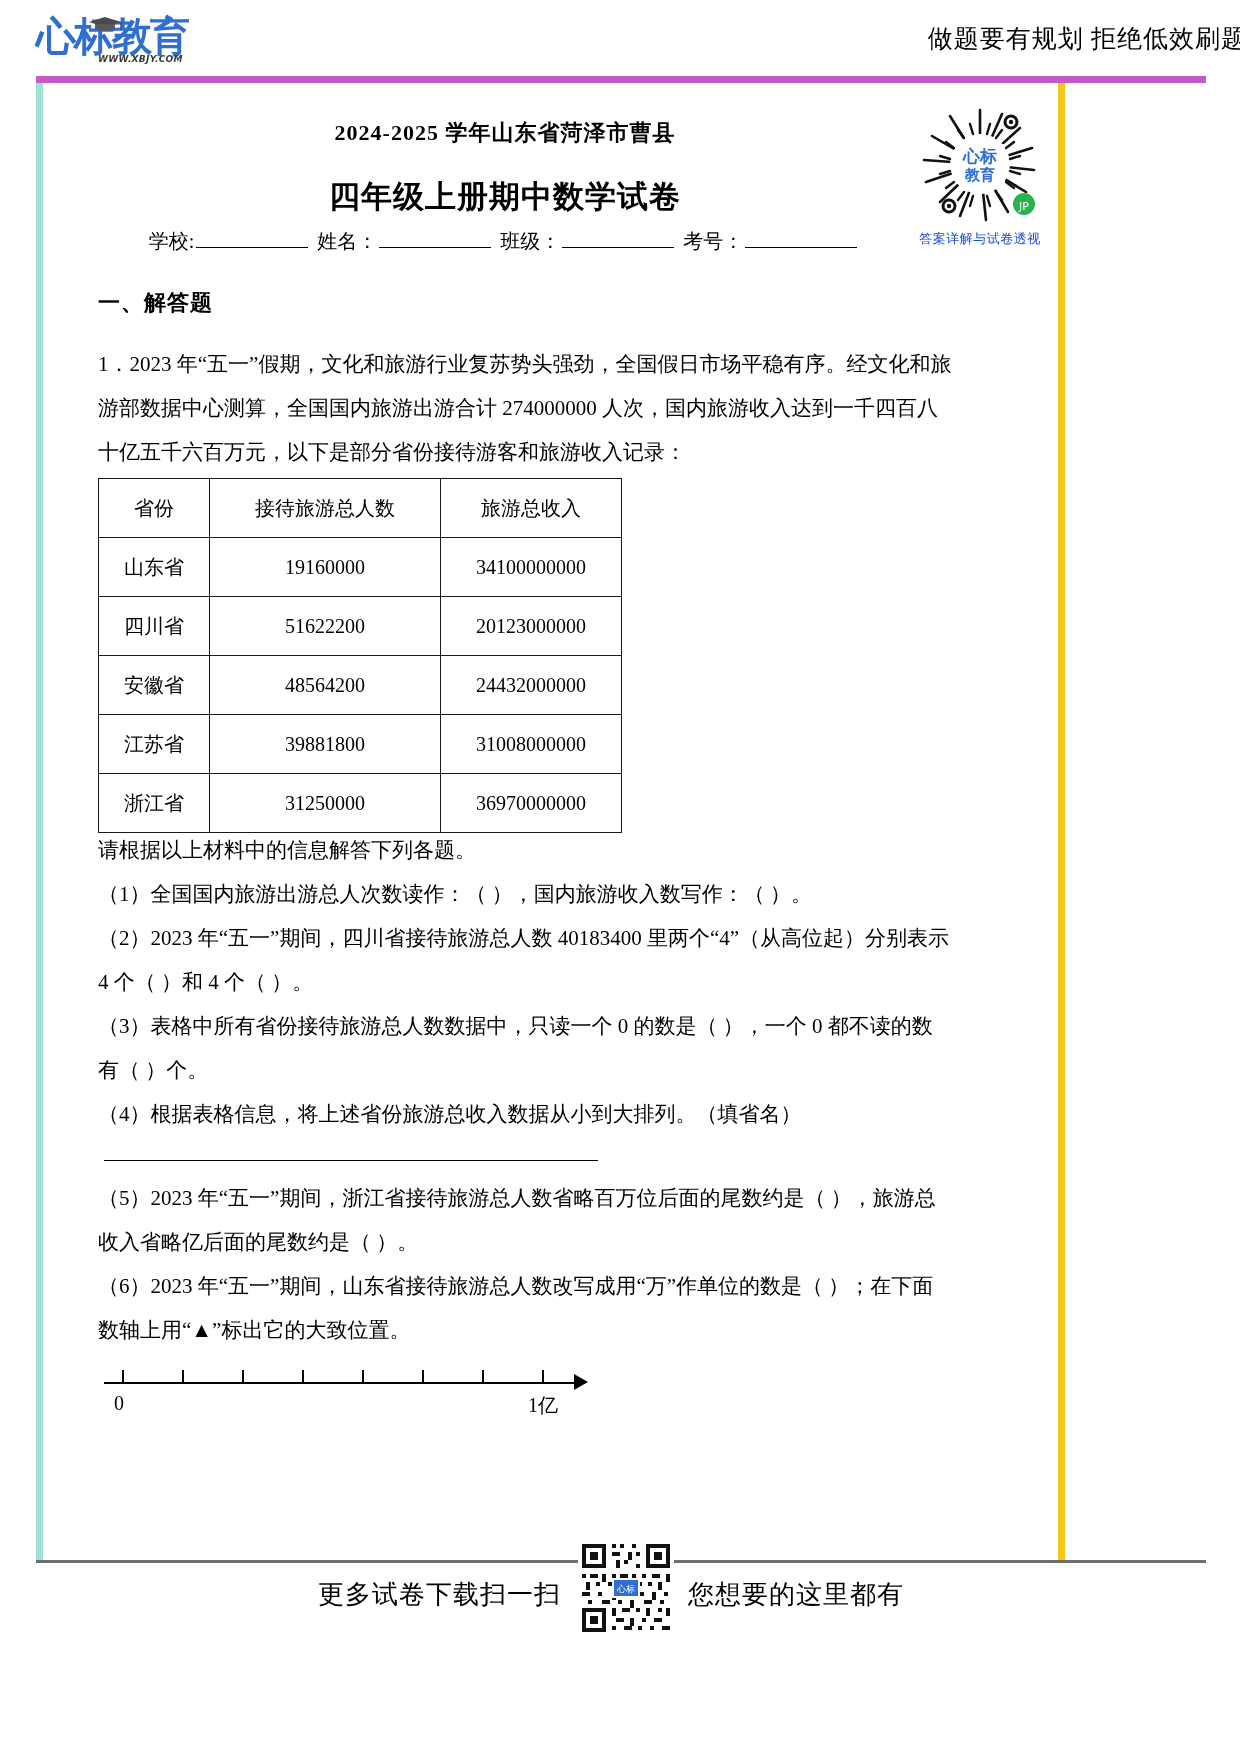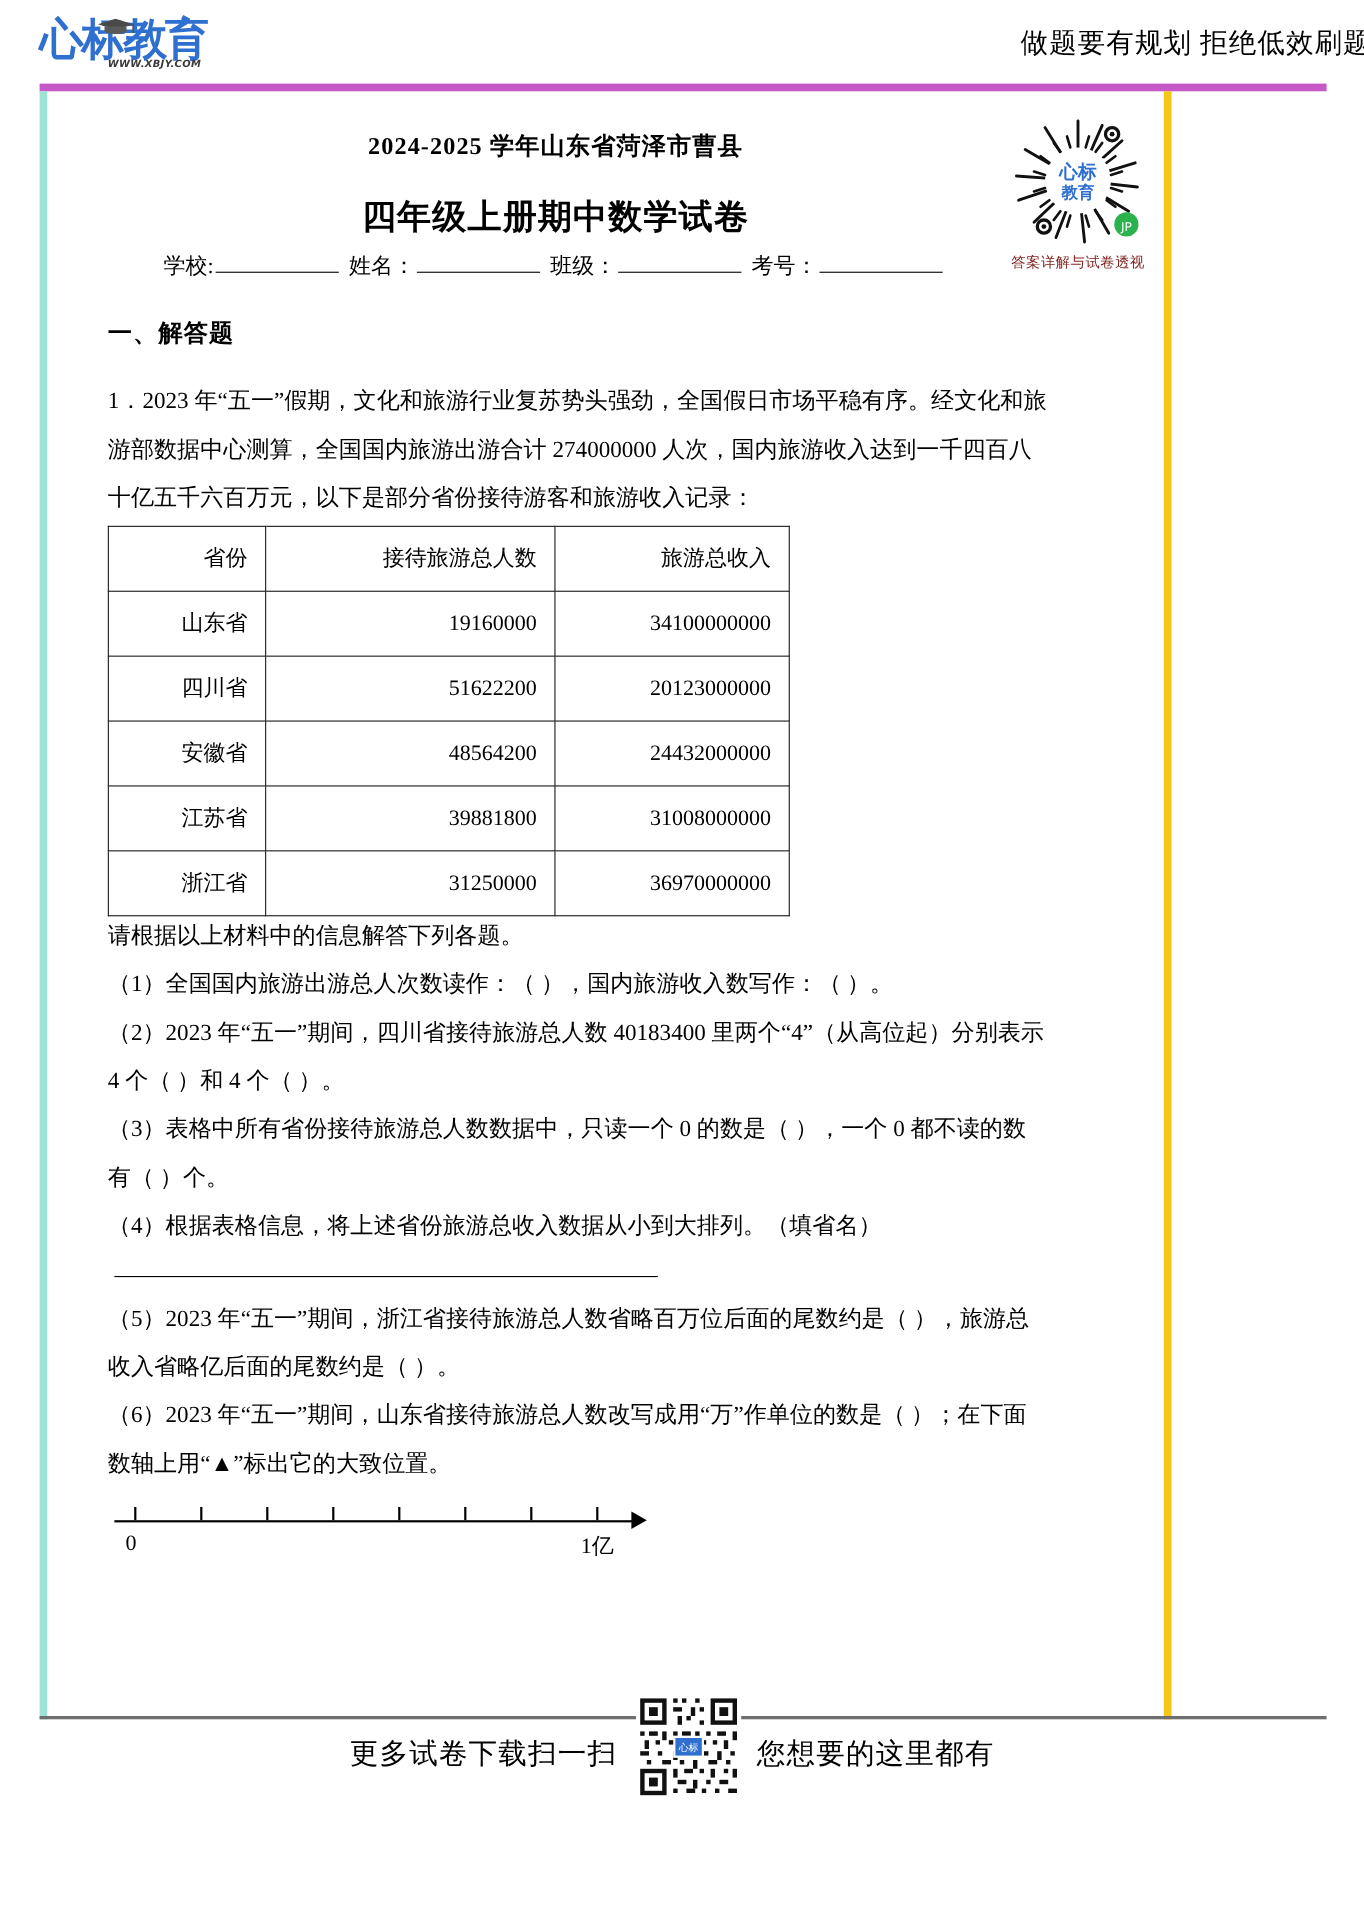--- a/index.html
+++ b/index.html
@@ -150,21 +150,21 @@
   }
   .header-qr {
     width: 128px;
     height: 128px;
     margin: 0 auto;
     position: relative;
   }
   .header-qr-caption {
     margin-top: 2px;
     font-size: 13px;
-    color: #7f1d1d;
+    color: #1d4ed8;
     letter-spacing: 0.5px;
     white-space: nowrap;
   }
 
   
   .section-heading {
     position: absolute;
     left: 98px;
     top: 288px;
     font-size: 22px;
@@ -183,25 +183,25 @@
   
   .data-table {
     position: absolute;
     left: 98px;
     top: 478px;
     border-collapse: collapse;
     font-size: 20px;
   }
   .data-table td, .data-table th {
     border: 1.5px solid #1a1a1a;
-    text-align: right;
+    text-align: center;
     font-weight: normal;
     height: 58px;
     line-height: 58px;
-    padding: 0 16px;
+    padding: 0 0;
   }
   .data-table .col-prov  { width: 110px; }
   .data-table .col-ppl   { width: 230px; }
   .data-table .col-inc   { width: 180px; }
 
   
   .answer-rule {
     position: absolute;
     left: 104px;
     width: 494px;

